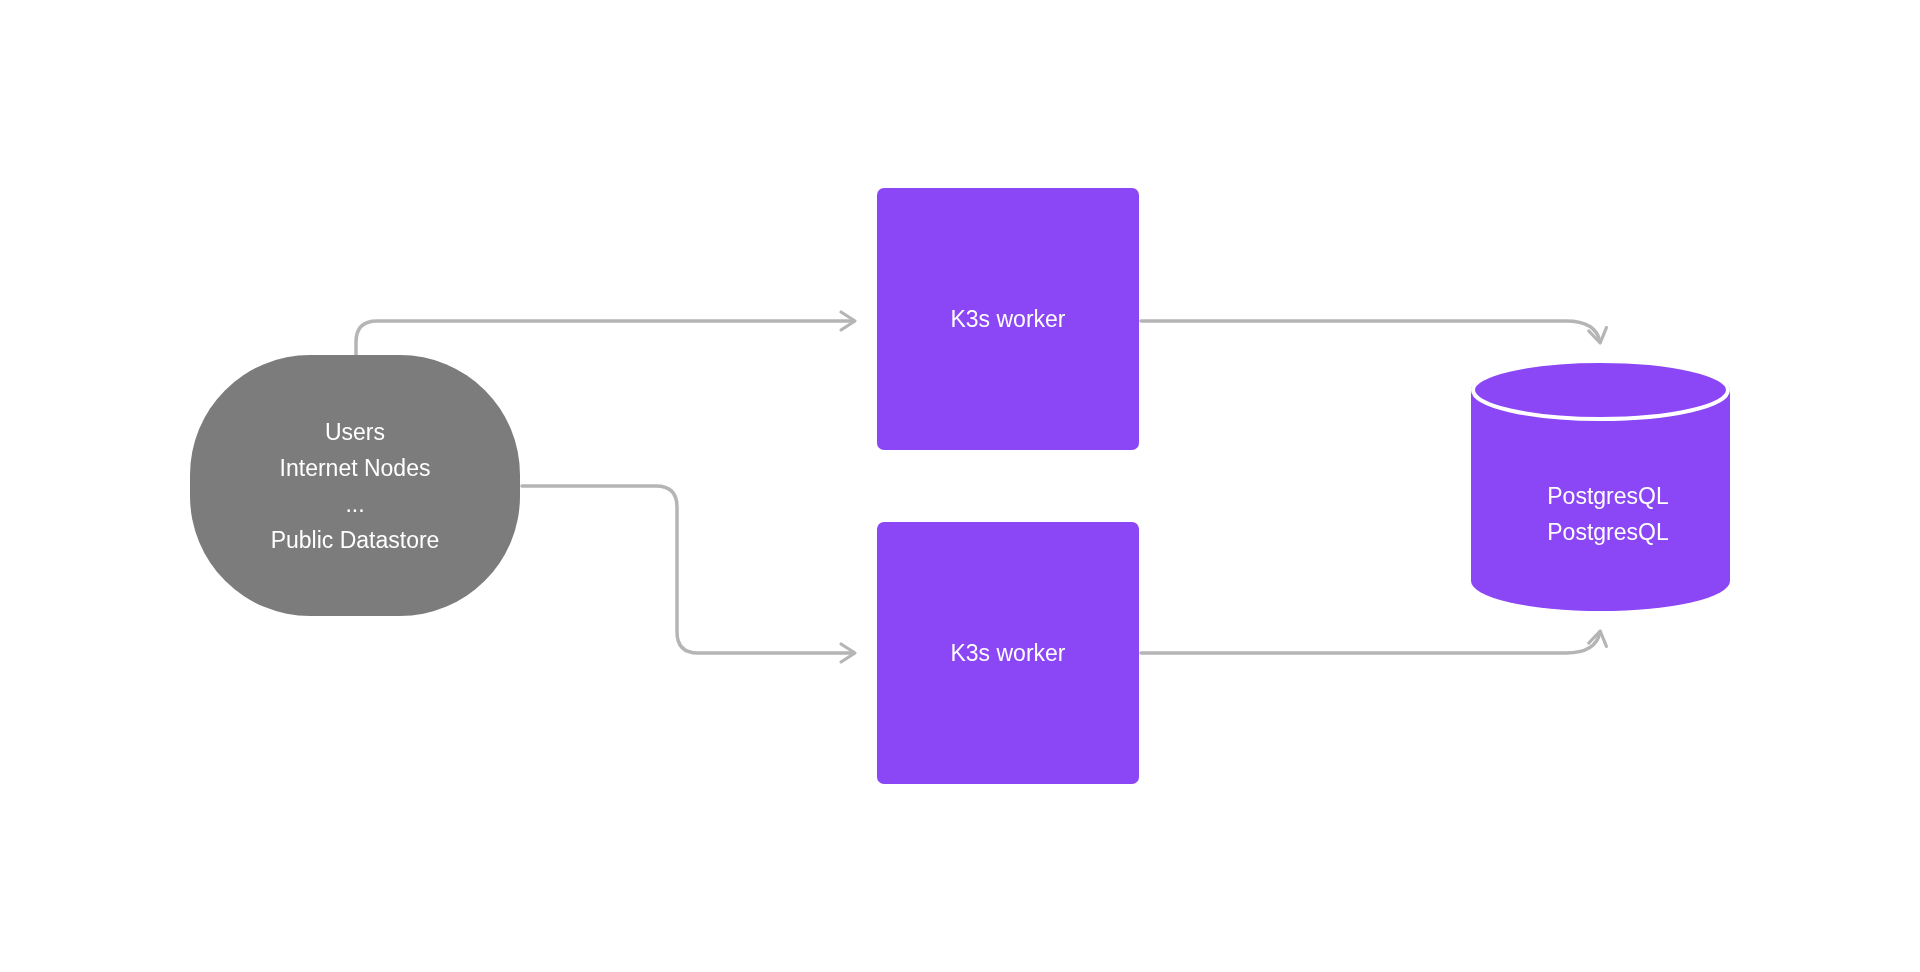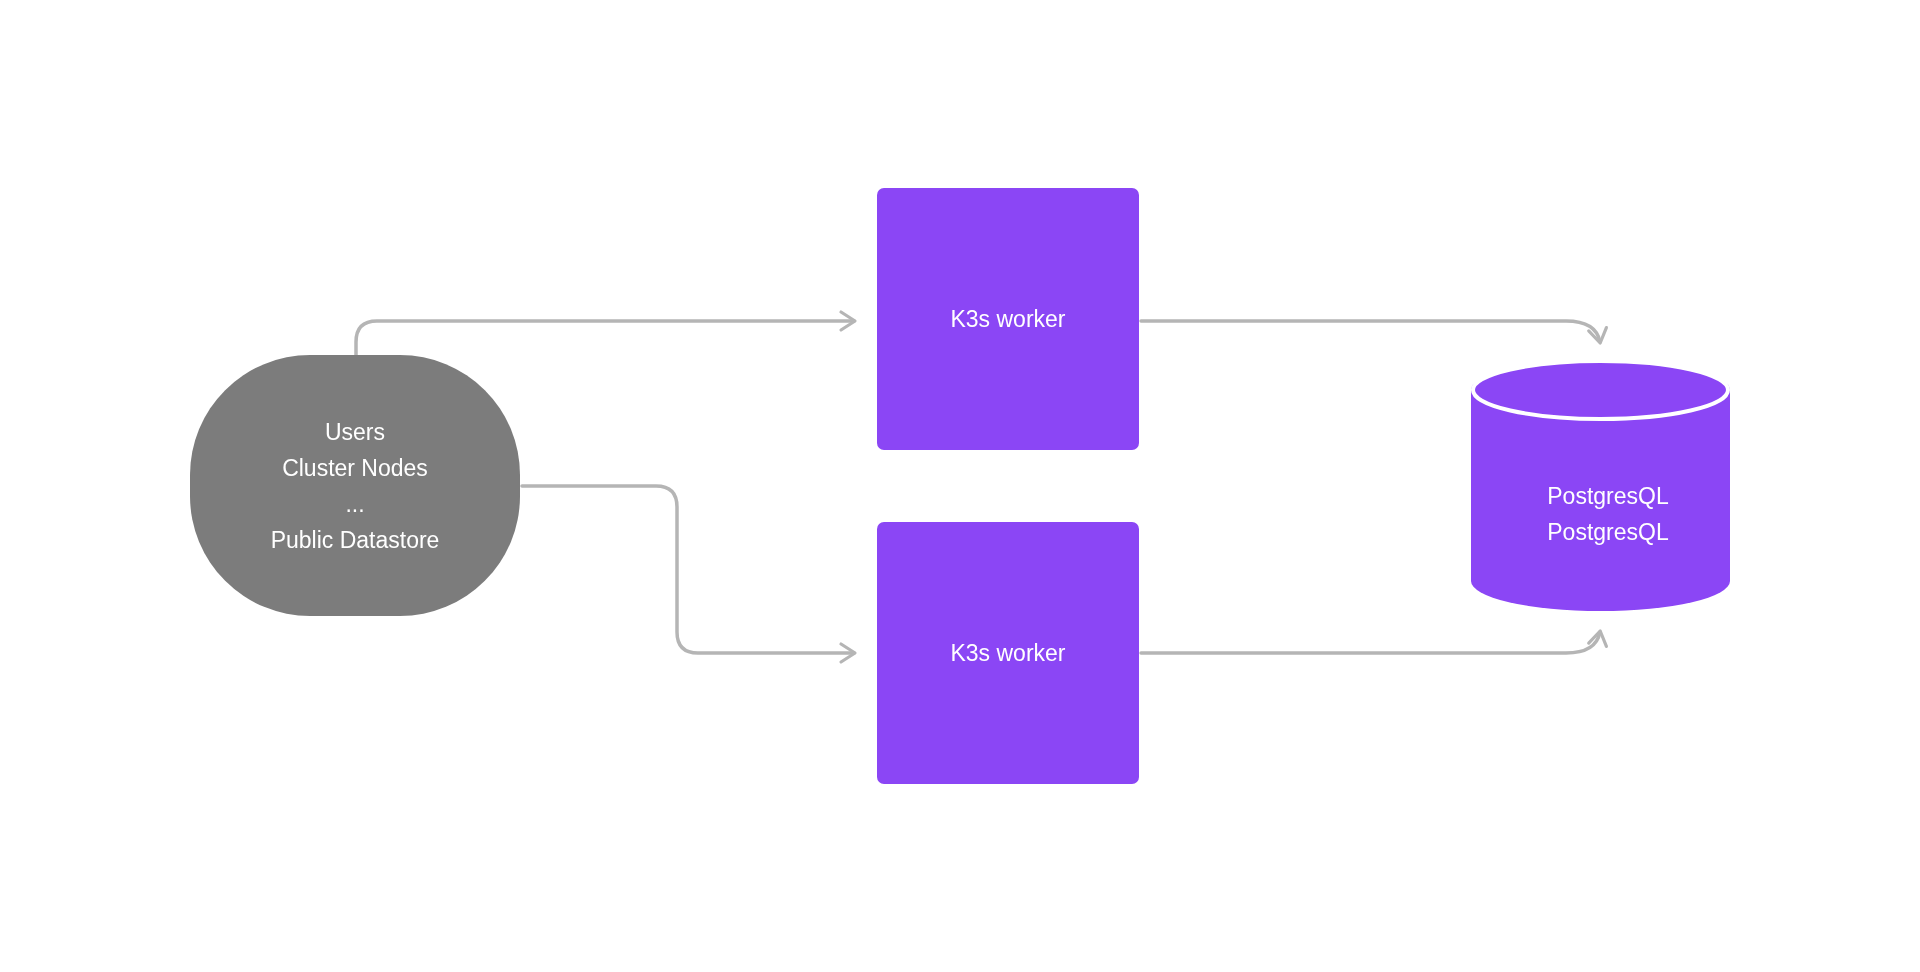--- a/index.html
+++ b/index.html
@@ -53,21 +53,21 @@
       </marker>
     </defs>
     <path class="connector" d="M 356 357 L 356 342 Q 356 321 377 321 L 854 321" marker-end="url(#chevron)"></path>
     <path class="connector" d="M 522 486 L 656 486 Q 677 486 677 507 L 677 632 Q 677 653 698 653 L 854 653" marker-end="url(#chevron)"></path>
     <path class="connector" d="M 1141 321 L 1566 321 Q 1596 321 1600 342" marker-end="url(#chevron)"></path>
     <path class="connector" d="M 1141 653 L 1566 653 Q 1596 653 1600 632" marker-end="url(#chevron)"></path>
   </svg>
 
   <div class="blob">
     <div class="node-text">Users</div>
-    <div class="node-text">Cluster Nodes</div>
+    <div class="node-text">Internet Nodes</div>
     <div class="node-text">...</div>
     <div class="node-text">Public Datastore</div>
   </div>
 
   <div class="square top">
     <span class="node-text">K3s worker</span>
   </div>
 
   <div class="square bottom">
     <span class="node-text">K3s worker</span>

